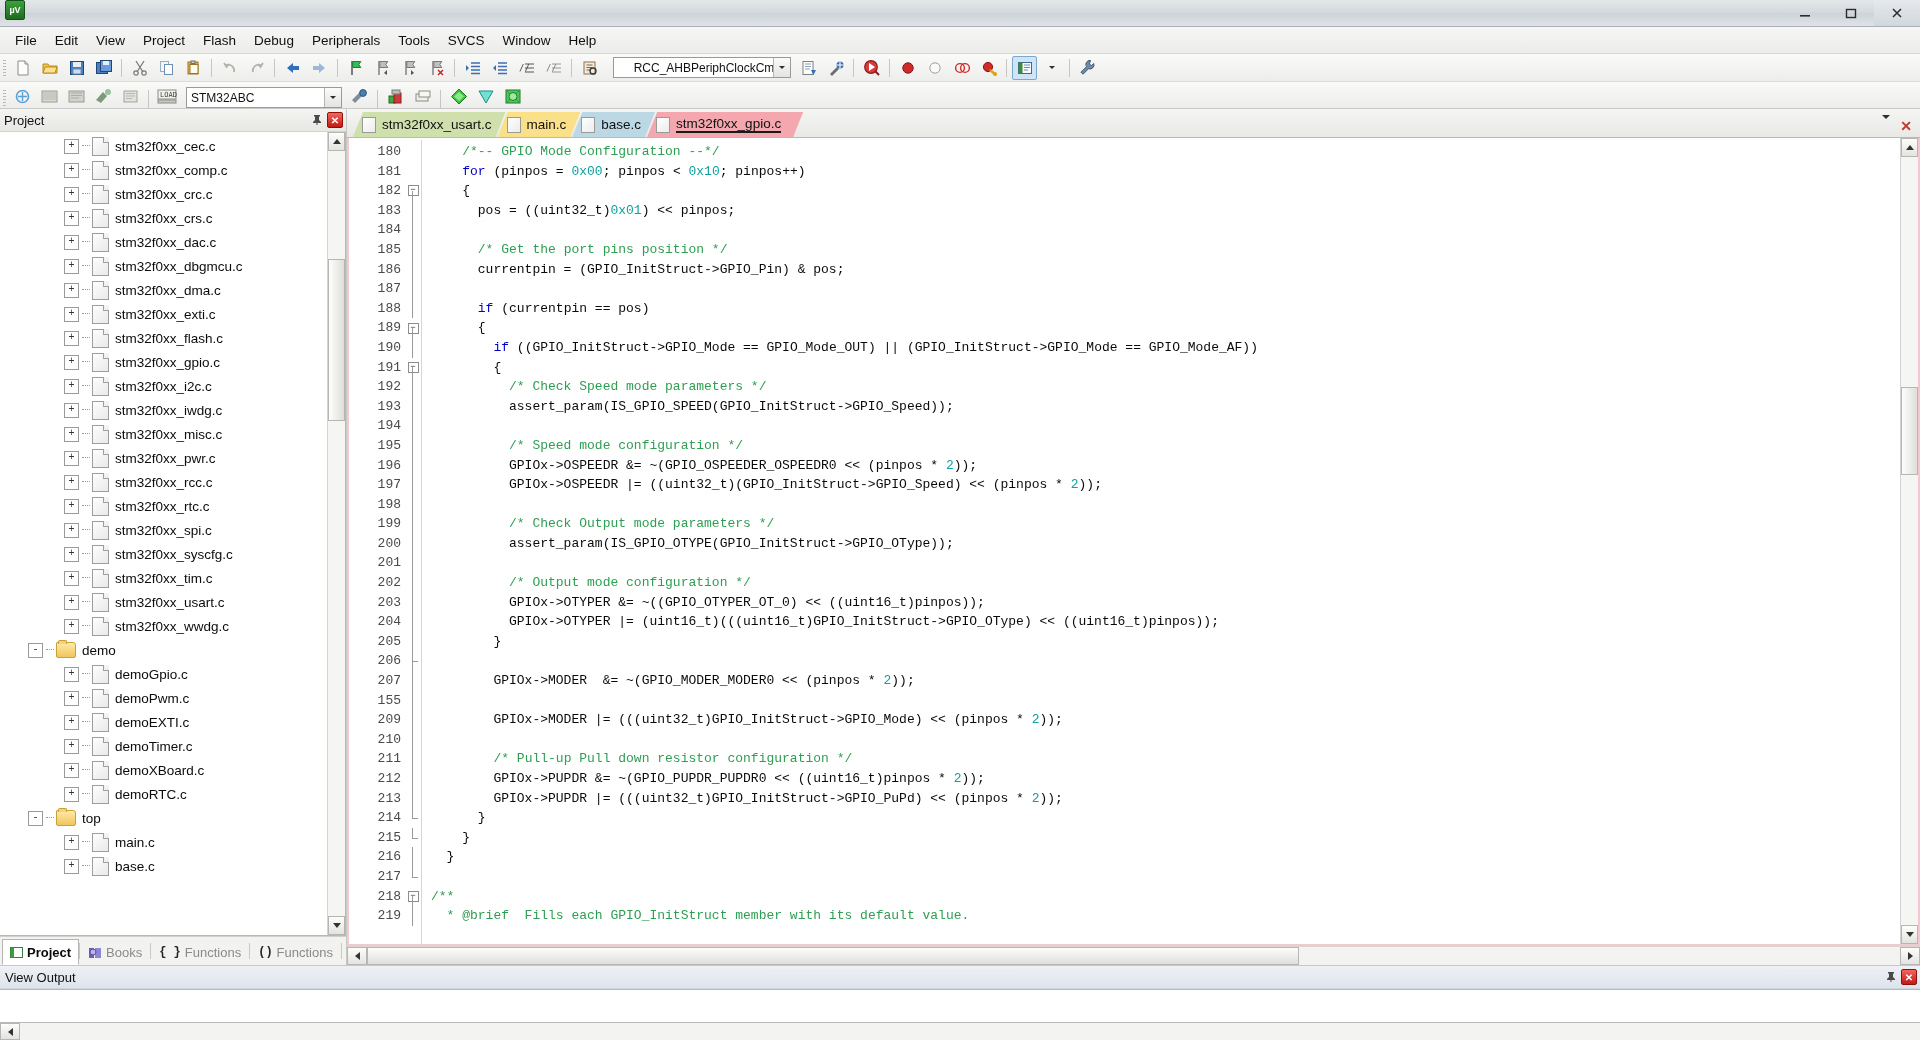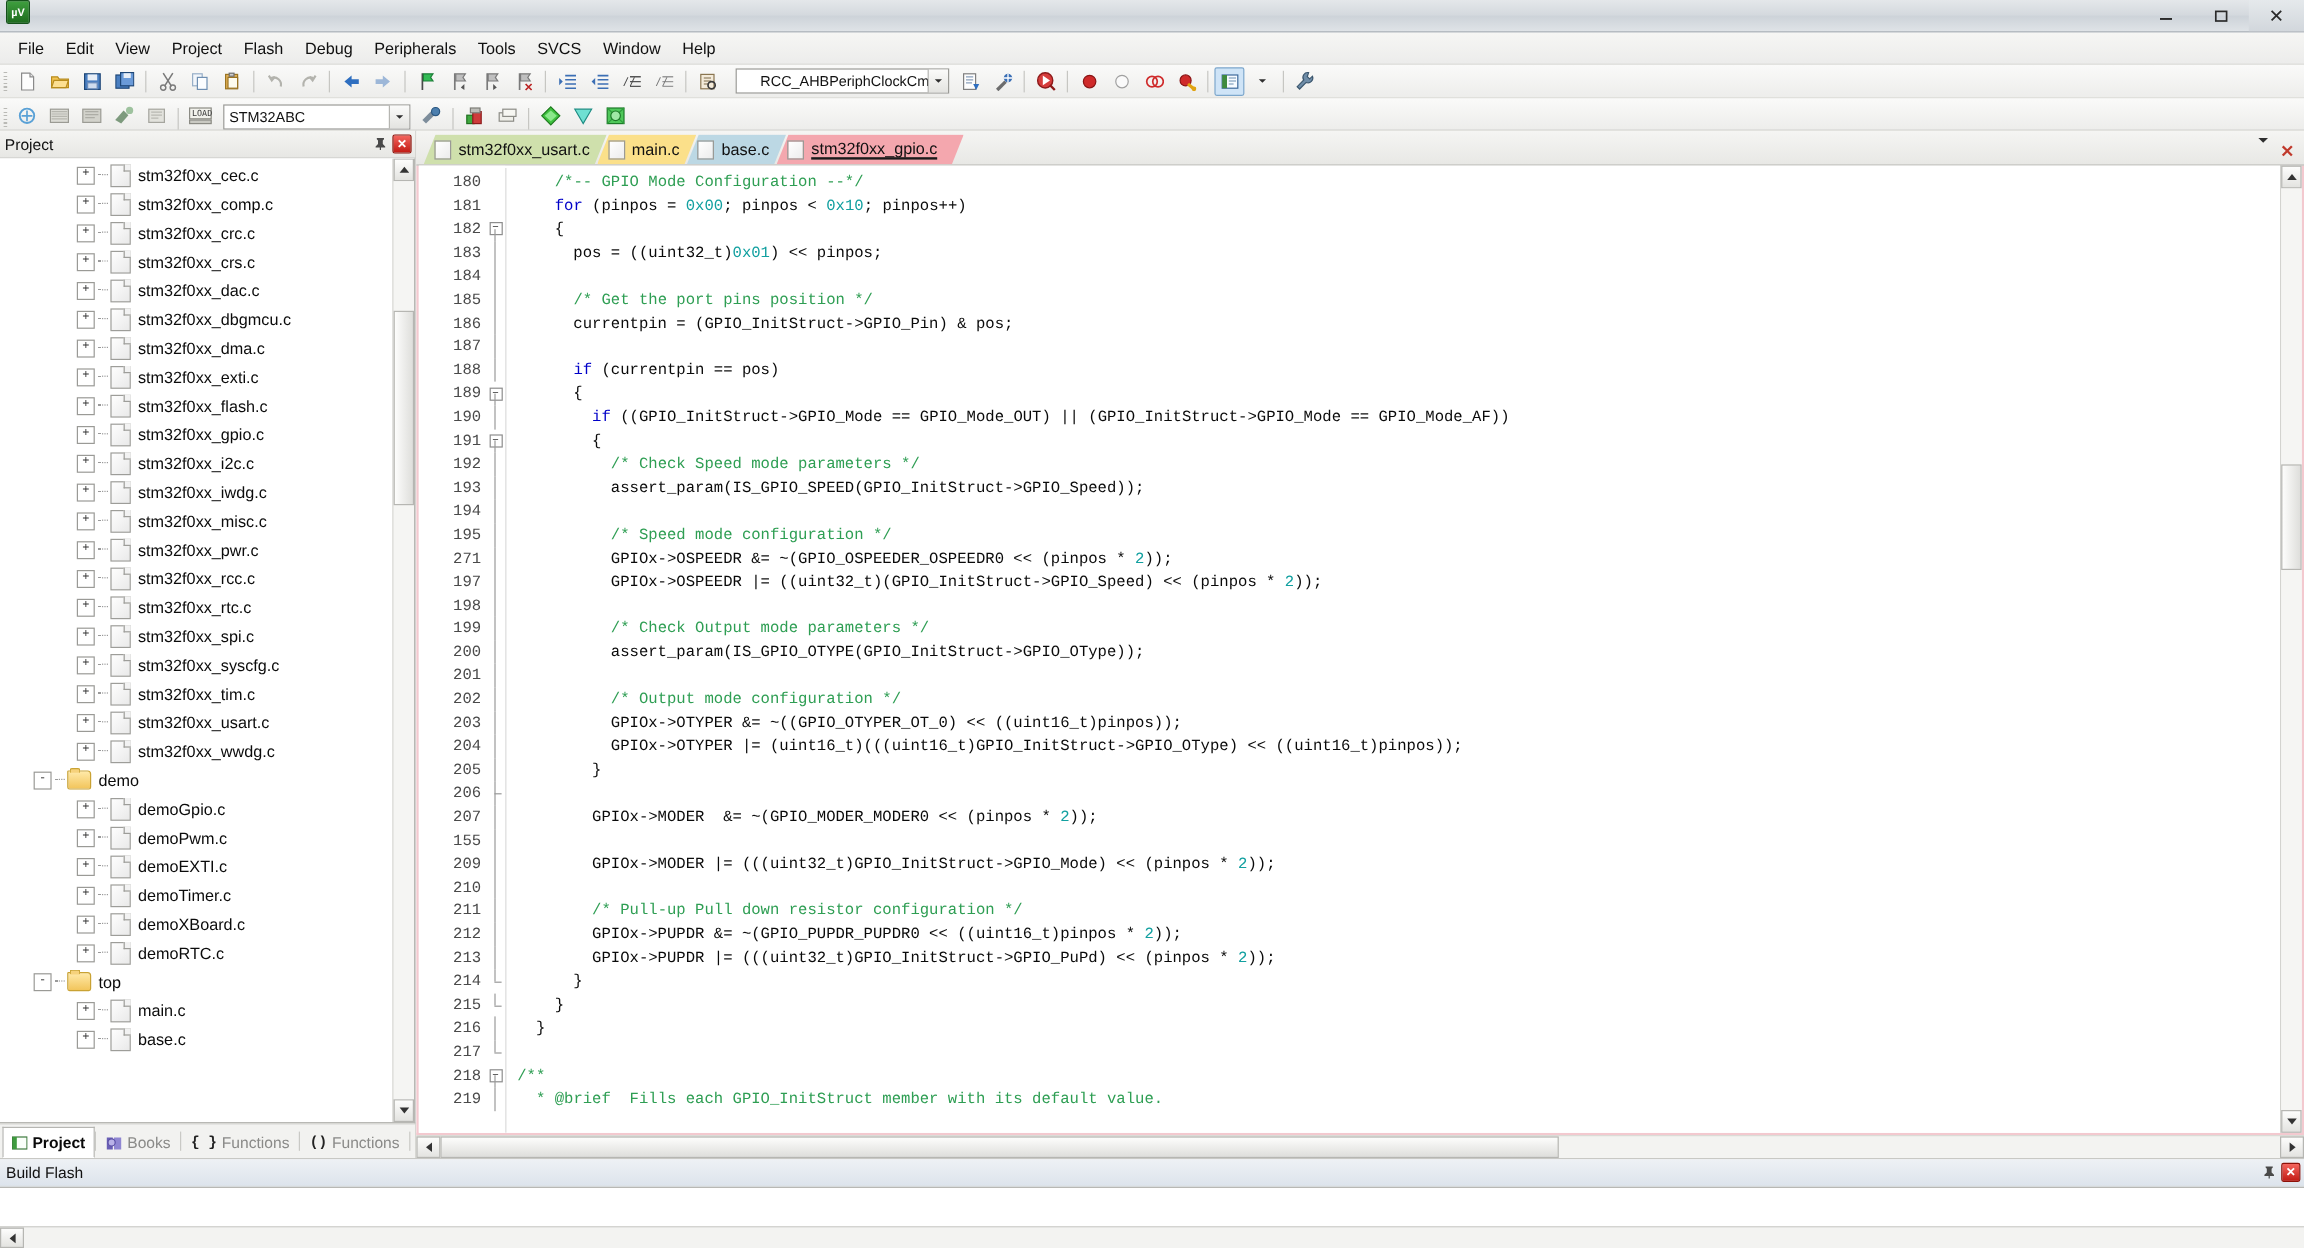--- a/index.html
+++ b/index.html
@@ -996,21 +996,21 @@
               <div class="gline">186</div>
               <div class="gline">187</div>
               <div class="gline">188</div>
               <div class="gline">189</div>
               <div class="gline">190</div>
               <div class="gline">191</div>
               <div class="gline">192</div>
               <div class="gline">193</div>
               <div class="gline">194</div>
               <div class="gline">195</div>
-              <div class="gline">271</div>
+              <div class="gline">196</div>
               <div class="gline">197</div>
               <div class="gline">198</div>
               <div class="gline">199</div>
               <div class="gline">200</div>
               <div class="gline">201</div>
               <div class="gline">202</div>
               <div class="gline">203</div>
               <div class="gline">204</div>
               <div class="gline">205</div>
               <div class="gline">206</div>
@@ -1180,21 +1180,21 @@
         <div class="hs-btn">
             <span class="tri-rt"></span>
           </div>
       </div>
 
     </div>
   </div>
 
   <div class="buildpane">
     <div class="build-header">
-      <span class="build-title">Build Flash</span>
+      <span class="build-title">View Output</span>
       <span class="pane-tools" style="margin-left:auto;">
         <span class="pin-ico">
           <svg width="12" height="12" viewBox="0 0 12 12">
               <path d="M4 1h5v1l-1 1v3l2 2v1H6.5V11H5.5V9H2V8l2-2V3L3 2V1z" fill="#4a4a4a"></path>
             </svg>
         </span>
         <span class="close-ico">✕</span>
       </span>
     </div>
     <div class="build-body">

